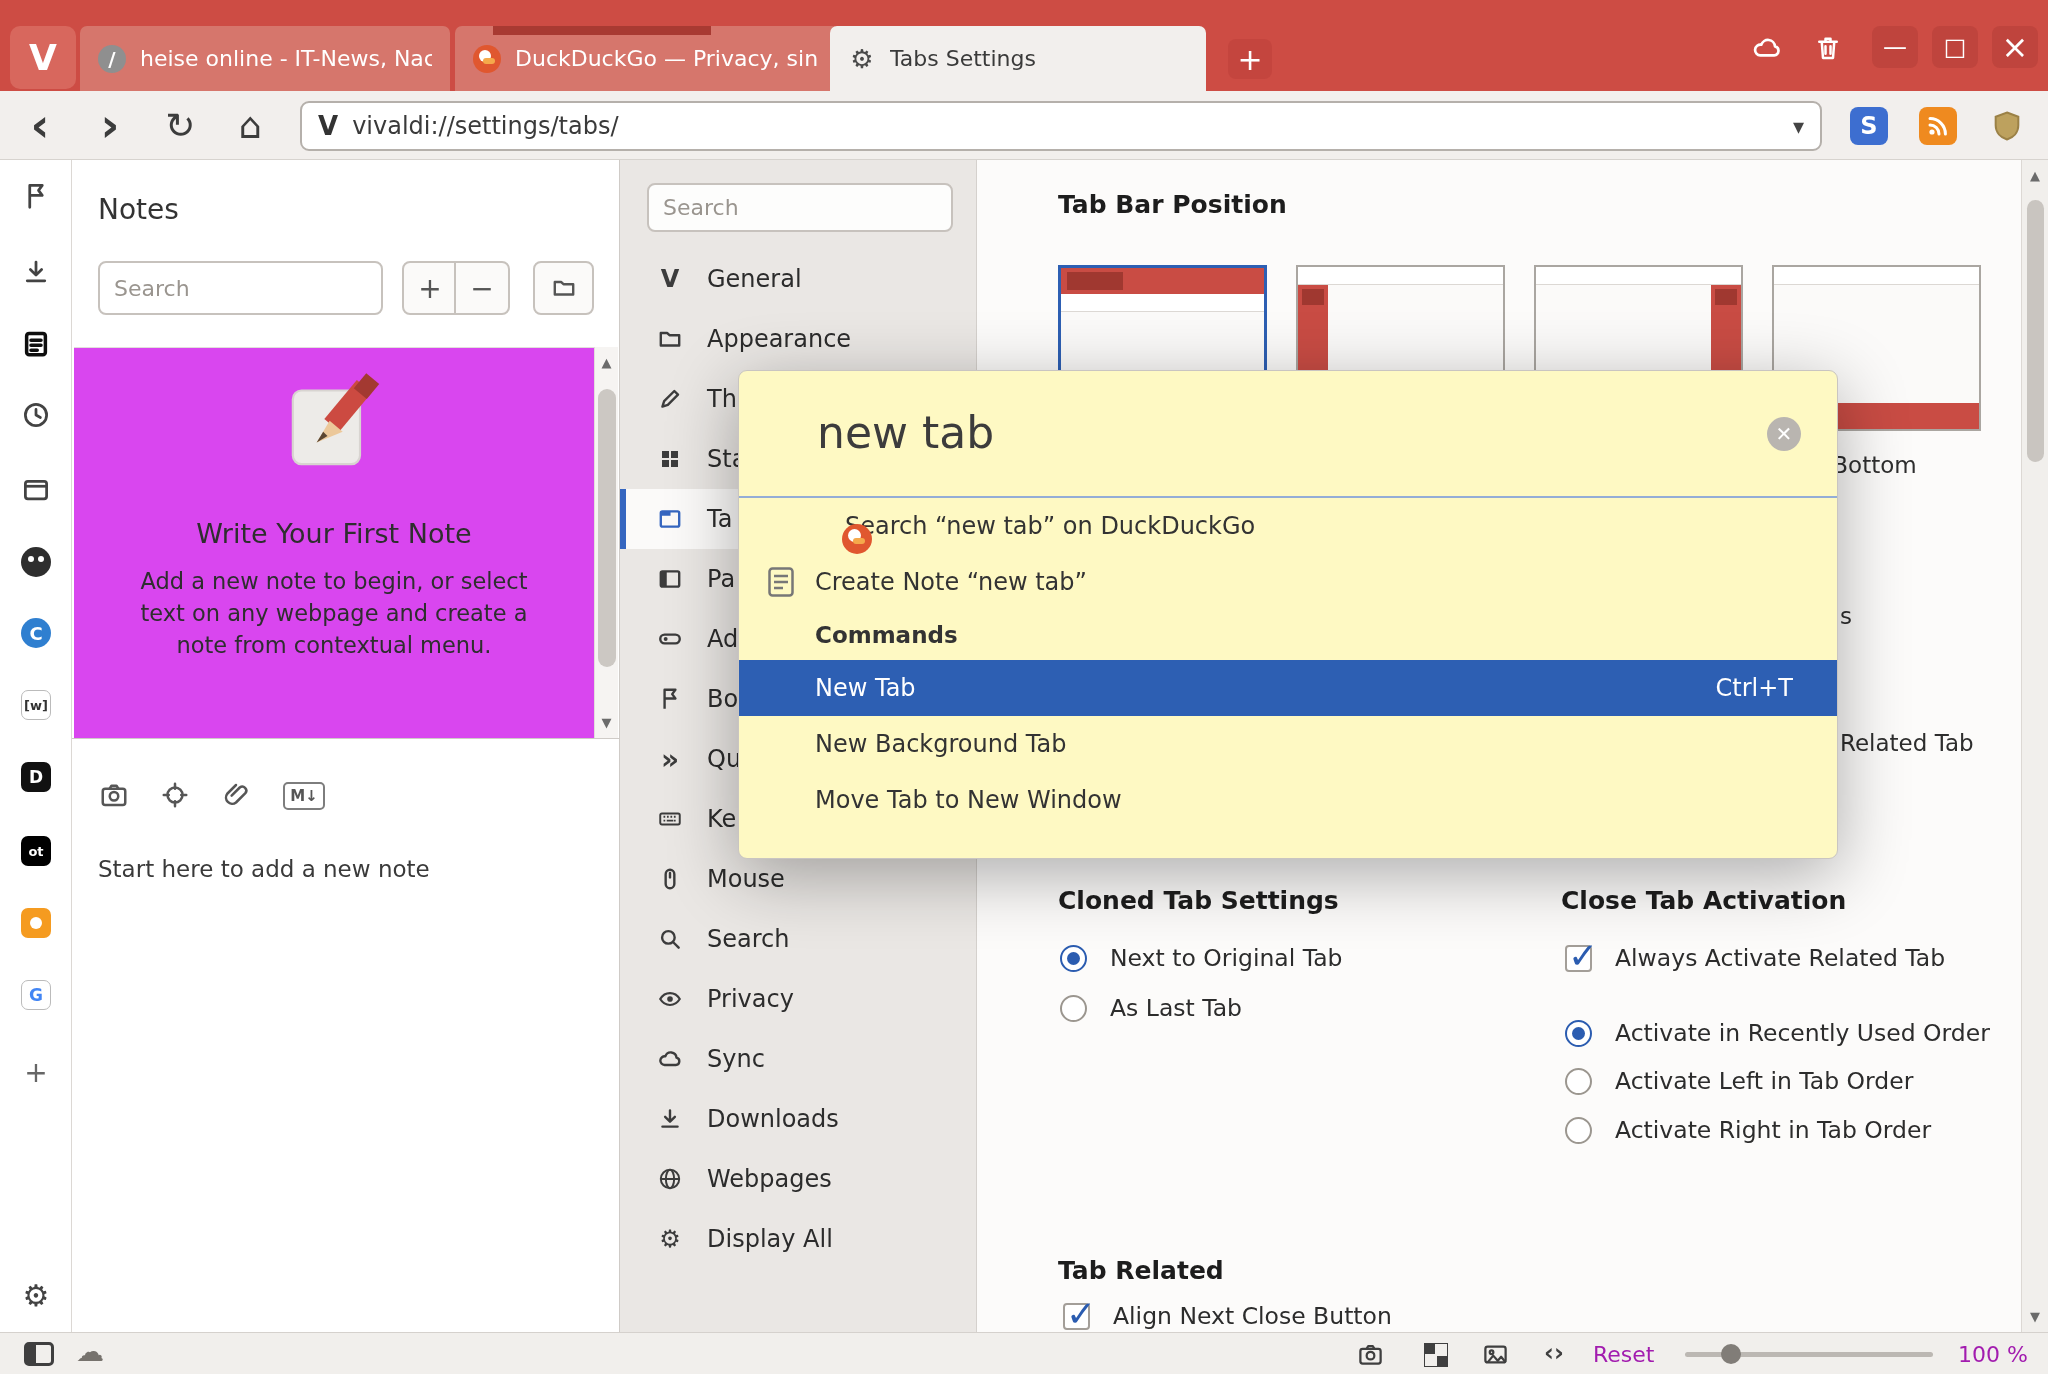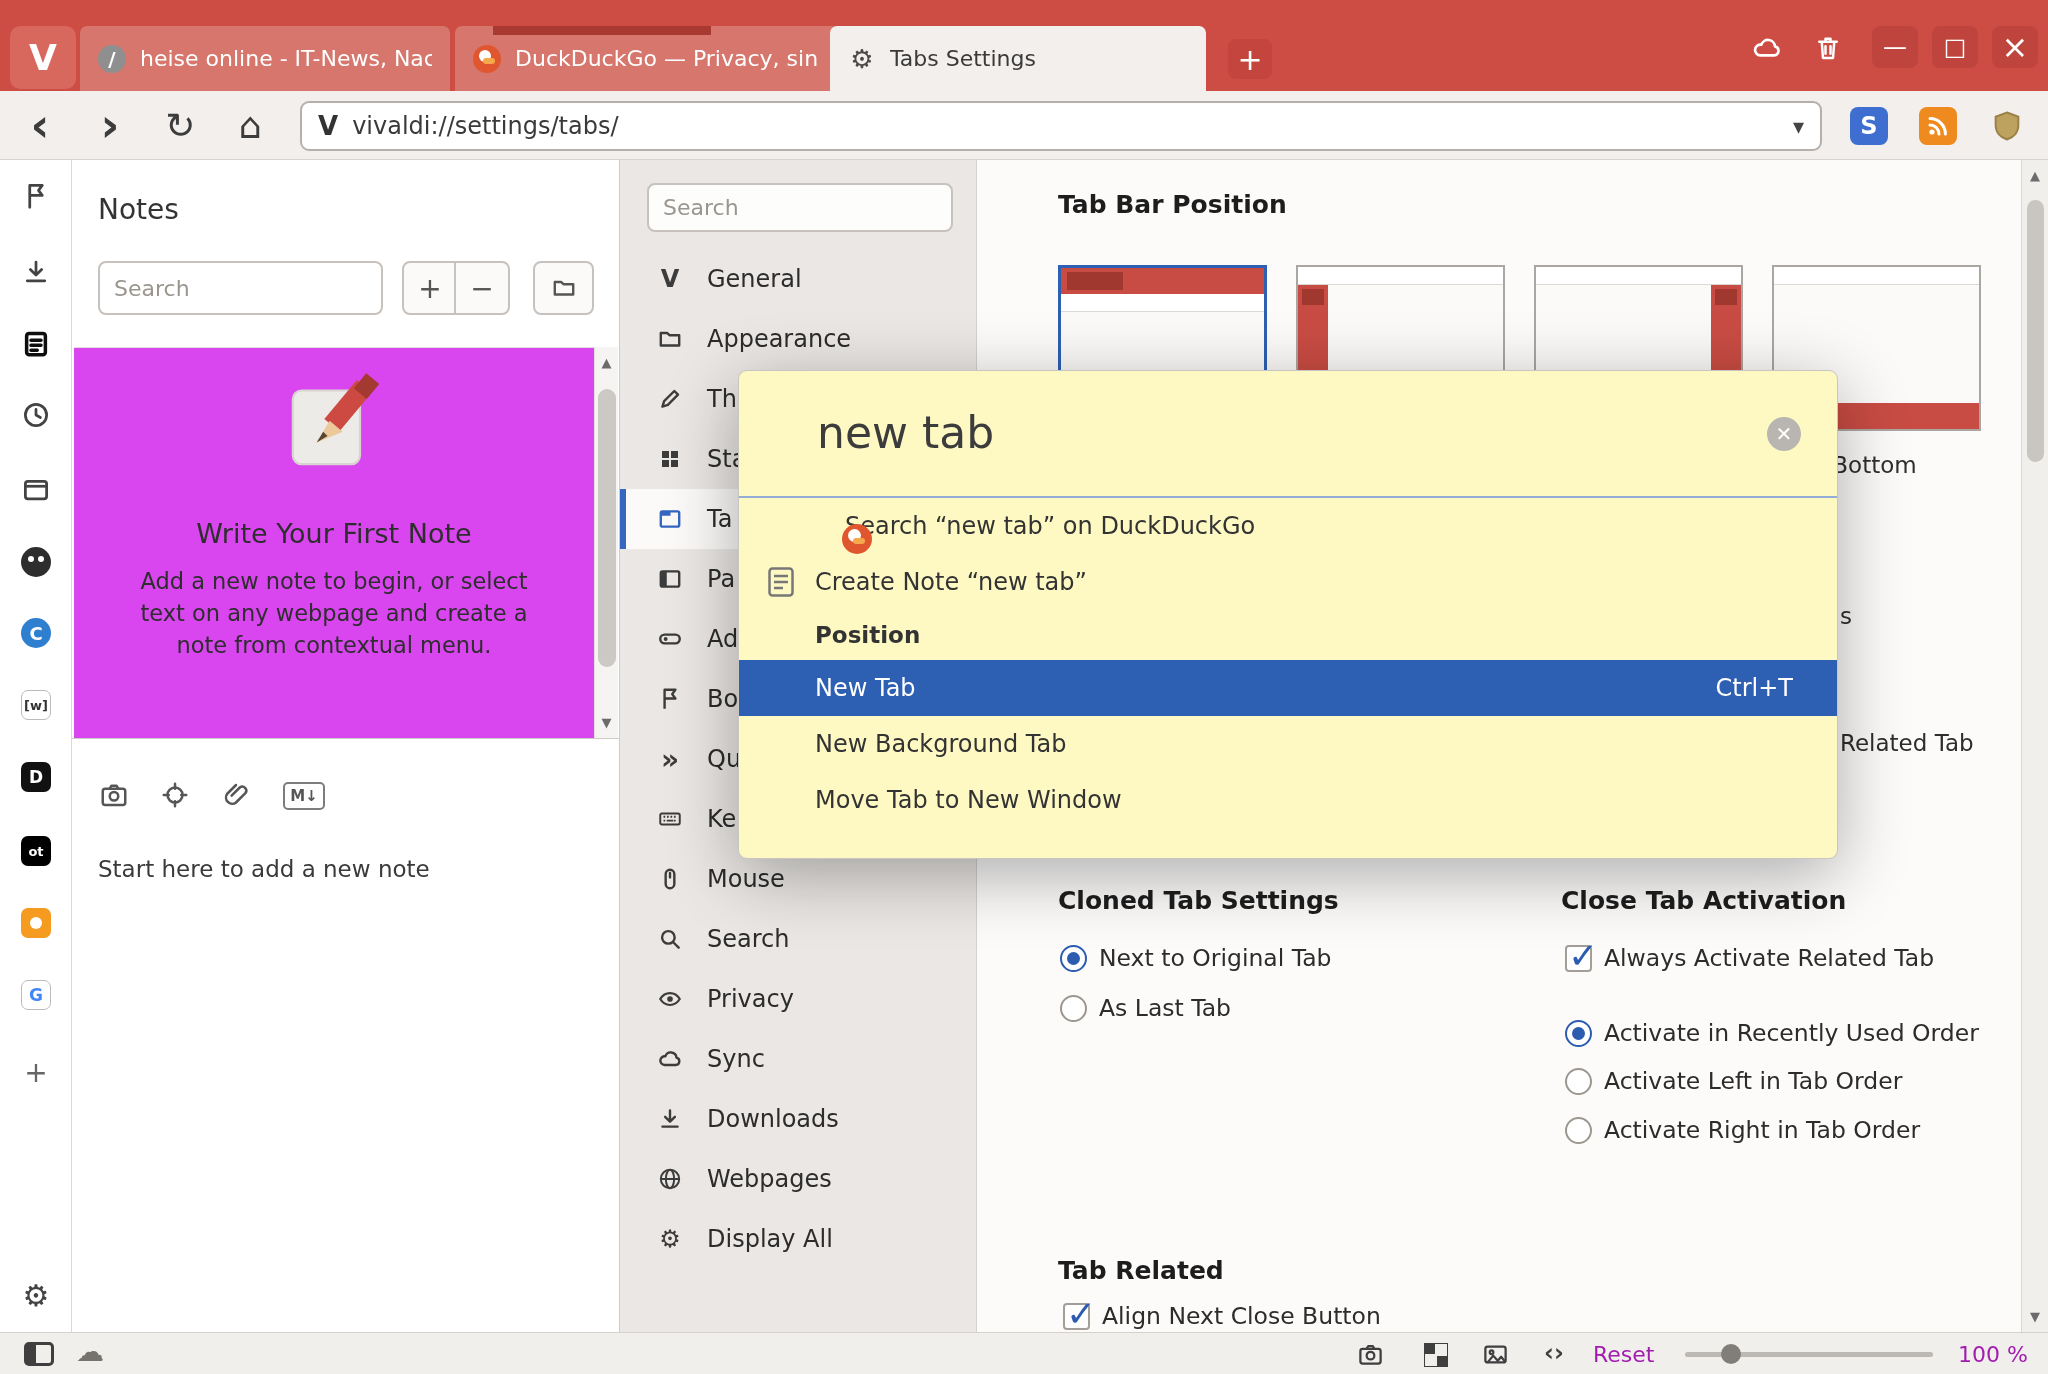--- a/index.html
+++ b/index.html
@@ -76,21 +76,21 @@
 .h2{position:absolute;font-size:25px;font-weight:600;color:#1d1d1d}
 .thumbs{position:absolute;left:81px;top:105px;display:flex;gap:29px}
 .thumb{width:209px;height:166px;background:#fbfaf9;border:2px solid #aaa6a1;position:relative}
 .thumb.sel{border:3px solid #2d5fb3}
 .t-bar{background:#c94c44;position:absolute}
 .t-seg{background:#a03830;position:absolute}
 .t-row{background:#fff;border-bottom:1px solid #dcd8d4;position:absolute}
 .cchk{position:absolute;right:-3px;bottom:-3px;width:0;height:0;border-left:42px solid transparent;border-bottom:42px solid #2d5fb3}
 .cmark{position:absolute;right:3px;bottom:0;color:#fff;font-size:19px;z-index:2}
 .opt-label{position:absolute;font-size:23px;color:#2e2e2e}
-.row{position:absolute;display:flex;align-items:center;gap:12px;font-size:23.5px;color:#2c2c2c}
+.row{position:absolute;display:flex;align-items:center;gap:23px;font-size:23.5px;color:#2c2c2c}
 .radio{width:27px;height:27px;border-radius:50%;border:2px solid #9b968f;background:#fff;display:flex;align-items:center;justify-content:center;flex:0 0 auto}
 .radio.on{border-color:#2b5cb0}
 .radio.on::after{content:"";width:13px;height:13px;border-radius:50%;background:#2b5cb0}
 .cb{width:27px;height:27px;border:2px solid #a39e98;border-radius:4px;background:#fff;position:relative;flex:0 0 auto}
 .cb.on::after{content:"✓";position:absolute;left:1px;top:-12px;font-size:36px;font-weight:bold;color:#2b5cb0}
 
 
 .dialog{position:absolute;left:738px;top:370px;width:1100px;height:489px;background:#fef9c3;border:1px solid #c9c5c1;border-radius:9px;box-shadow:0 16px 70px rgba(0,0,0,.32);z-index:60;overflow:hidden}
 .dlg-q{position:absolute;left:78px;top:36px;font-size:44px;color:#3c3c3c}
 .dlg-clr{position:absolute;right:36px;top:46px;width:34px;height:34px;border-radius:50%;background:#b9b5b0;color:#fff;font-size:20px;display:flex;align-items:center;justify-content:center}
@@ -521,21 +521,21 @@
       </div>
       <div class="dlg-row">
         <span class="dlg-ic">
           <svg width="26" height="30" viewBox="0 0 26 30">
               <rect x="1.5" y="1.5" width="23" height="27" rx="3" fill="none" stroke="#777" stroke-width="2.5"></rect>
               <path d="M6 9h14M6 15h14M6 21h9" stroke="#777" stroke-width="2.5"></path>
             </svg>
         </span>
         <span>Create Note “new tab”</span>
       </div>
-      <div class="dlg-sec">Position</div>
+      <div class="dlg-sec">Commands</div>
       <div class="dlg-row selrow">
         <span>New Tab</span>
         <span>Ctrl+T</span>
       </div>
       <div class="dlg-row">
         <span>New Background Tab</span>
       </div>
       <div class="dlg-row">
         <span>Move Tab to New Window</span>
       </div>

